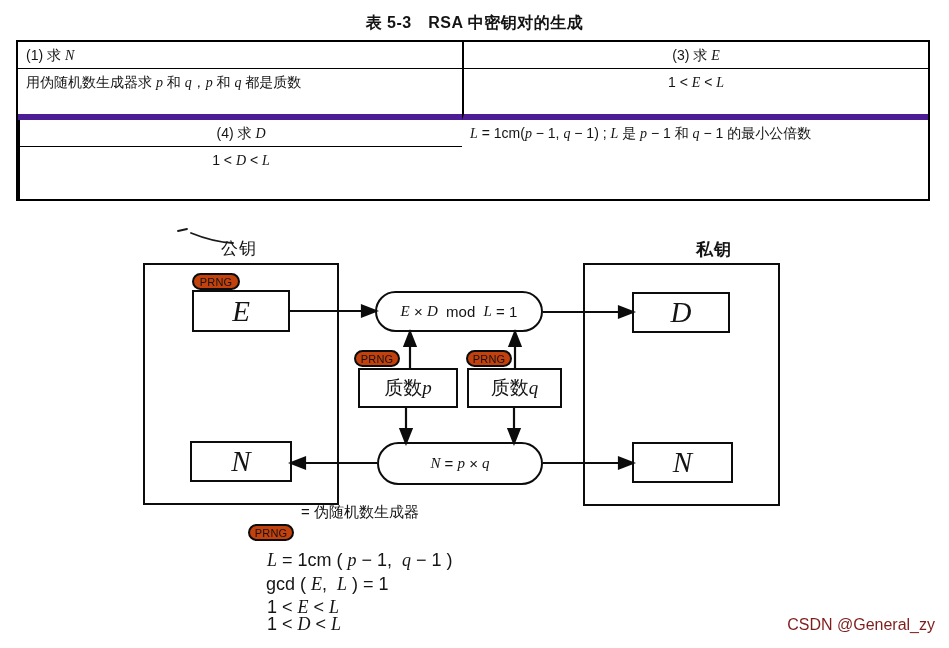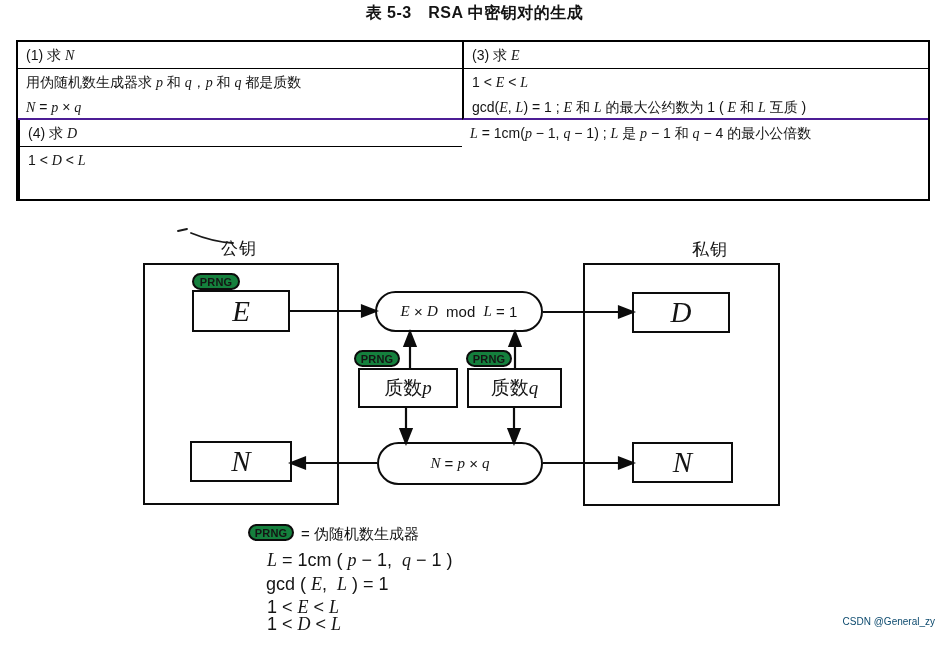--- a/index.html
+++ b/index.html
@@ -1,97 +1,95 @@
 <!DOCTYPE html>
 <html><head>
 <meta charset="utf-8">
 <style>
   html,body { margin:0; padding:0; background:#ffffff; }
   .page {
     position:relative; width:949px; height:648px; background:#ffffff;
     font-family:"Liberation Sans", sans-serif; color:#141414; overflow:hidden;
   }
   .title {
-    position:absolute; top:3px; left:0; width:949px; text-align:center;
+    position:absolute; top:13px; left:0; width:949px; text-align:center;
     font-size:16px; font-weight:bold; letter-spacing:0.5px;
   }
   
   .rsa-table {
     position:absolute; left:16px; top:40px; width:914px;
     border:2px solid #000; box-sizing:border-box;
     display:grid; grid-template-columns:444px 1fr;
     grid-template-rows:27px 51px 27px 52px;
     font-size:14px;
   }
   .tc { box-sizing:border-box; padding:1px 8px 0; overflow:hidden; }
-  .tc.rcol { border-left:2px solid #000; }
+  .tc.rcol { border-left:2px solid #000;text-align:center; }
   .tc.hb { border-bottom:1px solid #000; }
-  .tc.sb { border-bottom:2px solid #4c1d95; }
+  .tc.sb { border-bottom:6px solid #4c1d95; }
   .ln { line-height:24px; white-space:pre; }
   .tc .h { line-height:24px; }
   .v { font-family:"Liberation Serif", serif; font-style:italic; }
   
   .box { position:absolute; border:2.5px solid #0c0c0c; box-sizing:border-box; background:transparent; }
   .node {
     position:absolute; border:2.5px solid #0c0c0c; box-sizing:border-box; background:#fff;
     display:flex; align-items:center; justify-content:center;
   }
   .stadium {
     position:absolute; border:2.5px solid #0c0c0c; box-sizing:border-box; background:#fff;
     border-radius:22px; display:flex; align-items:center; justify-content:center;
     font-size:15px; white-space:pre;
   }
   .pill {
     position:absolute; border:2px solid #0c0c0c; border-radius:9px; box-sizing:border-box;
-    background:#15803d; display:flex; align-items:center; justify-content:center;
-    font-size:11px; font-weight:bold; letter-spacing:0.2px; z-index:3;
+    background:#c2410c; display:flex; align-items:center; justify-content:center;
+    font-size:11px; font-weight:normal; letter-spacing:0.2px; z-index:3;
   }
   .bigvar { font-family:"Liberation Serif", serif; font-style:italic; font-size:29px; line-height:1; }
   .prime { font-size:19px; white-space:pre; }
   .klabel { position:absolute; font-size:17px; letter-spacing:1px; }
   .overlay { position:absolute; left:0; top:0; pointer-events:none; z-index:2; }
   
   .legend-line { position:absolute; font-size:18px; white-space:pre; }
-  .watermark { position:absolute; color:#0c4a6e; font-size:10px; }
+  .watermark { position:absolute; color:#7f1d1d; font-size:16px; }
 </style>
 </head>
 <body>
 
 <div class="page">
 
   <div class="title">表 5-3　RSA 中密钥对的生成</div>
 
   <div class="rsa-table">
     <div class="tc hb">
       <div class="ln h"><span>(1) 求 </span><span class="v">N</span></div>
     </div>
     <div class="tc hb rcol">
       <div class="ln h"><span>(3) 求 </span><span class="v">E</span></div>
     </div>
     <div class="tc sb">
       <div class="ln"><span>用伪随机数生成器求 </span><span class="v">p</span><span> 和 </span><span class="v">q</span><span>，</span><span class="v">p</span><span> 和 </span><span class="v">q</span><span> 都是质数</span></div>
-      <div class="ln"><span class="v">N</span><span> = </span><span class="v">p</span><span> × </span><span class="v">q</span></div>
     </div>
     <div class="tc sb rcol">
       <div class="ln"><span>1 &lt; </span><span class="v">E</span><span> &lt; </span><span class="v">L</span></div>
-      <div class="ln"><span>gcd(</span><span class="v">E</span><span>, </span><span class="v">L</span><span>) = 1 ; </span><span class="v">E</span><span> 和 </span><span class="v">L</span><span> 的最大公约数为 1 ( </span><span class="v">E</span><span> 和 </span><span class="v">L</span><span> 互质 )</span></div>
     </div>
     <div class="tc hb rcol">
       <div class="ln h"><span>(4) 求 </span><span class="v">D</span></div>
     </div>
     <div class="tc">
-      <div class="ln"><span class="v">L</span><span> = 1cm(</span><span class="v">p</span><span> − 1, </span><span class="v">q</span><span> − 1) ; </span><span class="v">L</span><span> 是 </span><span class="v">p</span><span> − 1 和 </span><span class="v">q</span><span> − 4 的最小公倍数</span></div>
+      <div class="ln"><span class="v">L</span><span> = 1cm(</span><span class="v">p</span><span> − 1, </span><span class="v">q</span><span> − 1) ; </span><span class="v">L</span><span> 是 </span><span class="v">p</span><span> − 1 和 </span><span class="v">q</span><span> − 1 的最小公倍数</span></div>
     </div>
     <div class="tc rcol">
       <div class="ln"><span>1 &lt; </span><span class="v">D</span><span> &lt; </span><span class="v">L</span></div>
     </div>
   </div>
 
   <div class="klabel" style="left:189px;top:237px;width:100px;text-align:center;">公钥</div>
-  <div class="klabel" style="left:628px;top:238px;width:100px;text-align:right;">私钥</div>
+  <div class="klabel" style="left:664px;top:238px;width:100px;text-align:center;font-weight:bold;">私钥</div>
 
   <div class="box" style="left:143px;top:263px;width:196px;height:242px;"></div>
   <div class="box" style="left:583px;top:263px;width:197px;height:243px;"></div>
 
   <div class="pill" style="left:192px;top:273px;width:48px;height:17px;">PRNG</div>
   <div class="node" style="left:192px;top:290px;width:98px;height:42px;">
     <span class="bigvar">E</span>
   </div>
 
   <div class="stadium" style="left:375px;top:291px;width:168px;height:41px;"><span class="v">E</span><span> × </span><span class="v">D</span><span>  mod  </span><span class="v">L</span><span> = 1</span></div>
@@ -149,21 +147,21 @@
           <polygon points="633,463 619,457.5 619,468.5"></polygon>
         </g>
     </g>
     <g stroke="#1a1a1a" fill="none" stroke-width="1.8" stroke-linecap="round">
       <path d="M178,231 l9,-2"></path>
       <path d="M191,233 Q213,242 233,243"></path>
     </g>
   </svg>
 
   <div class="pill" style="left:248px;top:524px;width:46px;height:17px;">PRNG</div>
-  <div class="legend-line" style="left:301px;top:525px;font-size:15px;">= 伪随机数生成器</div>
+  <div class="legend-line" style="left:301px;top:503px;font-size:15px;">= 伪随机数生成器</div>
   <div class="legend-line" style="left:267px;top:550px;"><span class="v">L</span><span> = 1cm ( </span><span class="v">p</span><span> − 1,  </span><span class="v">q</span><span> − 1 )</span></div>
   <div class="legend-line" style="left:266px;top:574px;"><span>gcd ( </span><span class="v">E</span><span>,  </span><span class="v">L</span><span> ) = 1</span></div>
   <div class="legend-line" style="left:267px;top:597px;"><span>1 &lt; </span><span class="v">E</span><span> &lt; </span><span class="v">L</span></div>
   <div class="legend-line" style="left:267px;top:614px;"><span>1 &lt; </span><span class="v">D</span><span> &lt; </span><span class="v">L</span></div>
 
   <div class="watermark" style="left:758px;top:616px;width:177px;text-align:right;">CSDN @General_zy</div>
 
 </div>
 
 </body></html>

